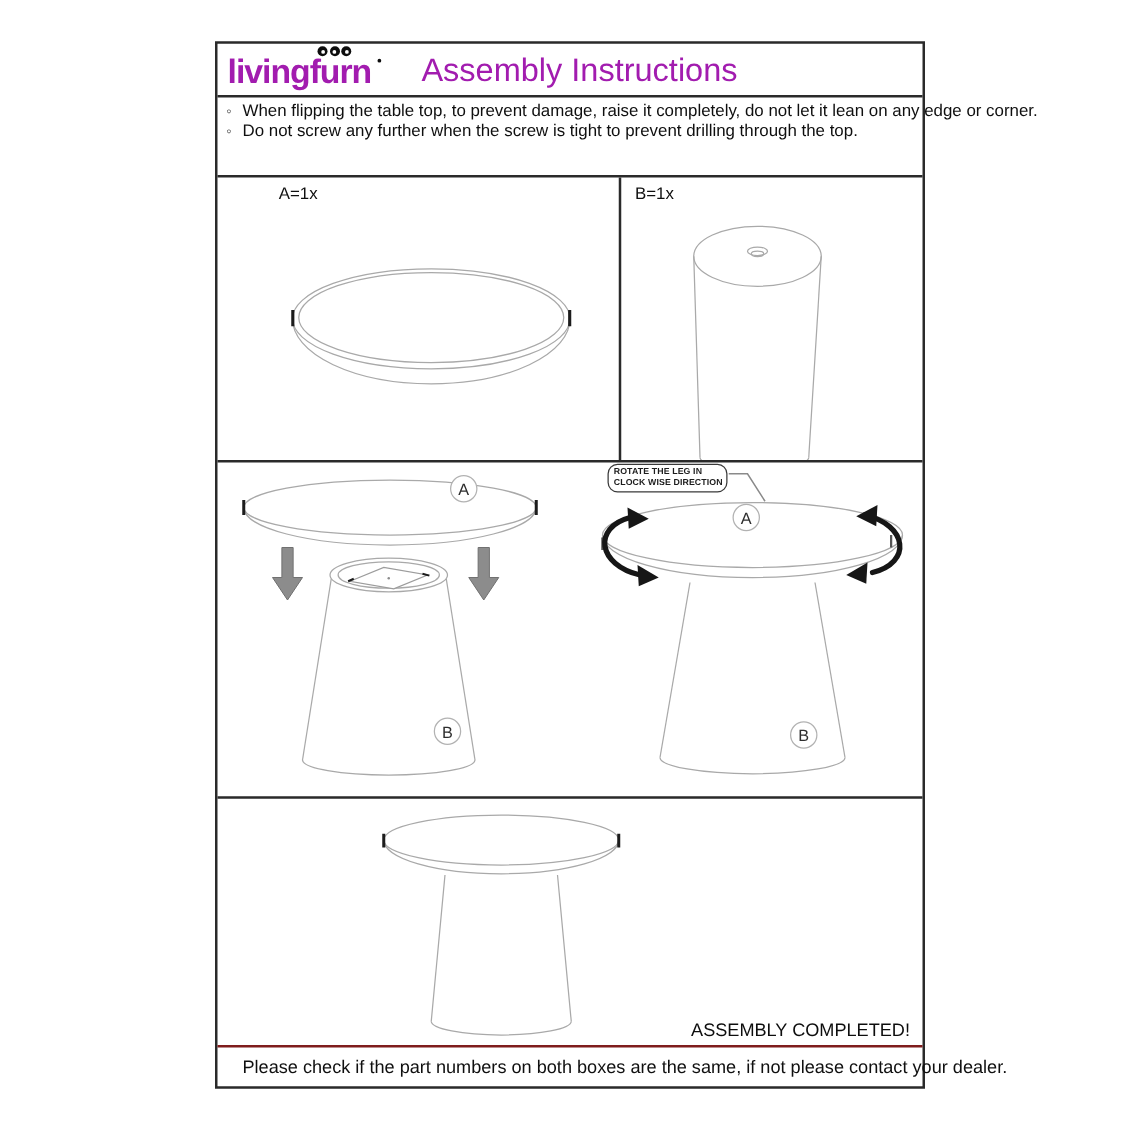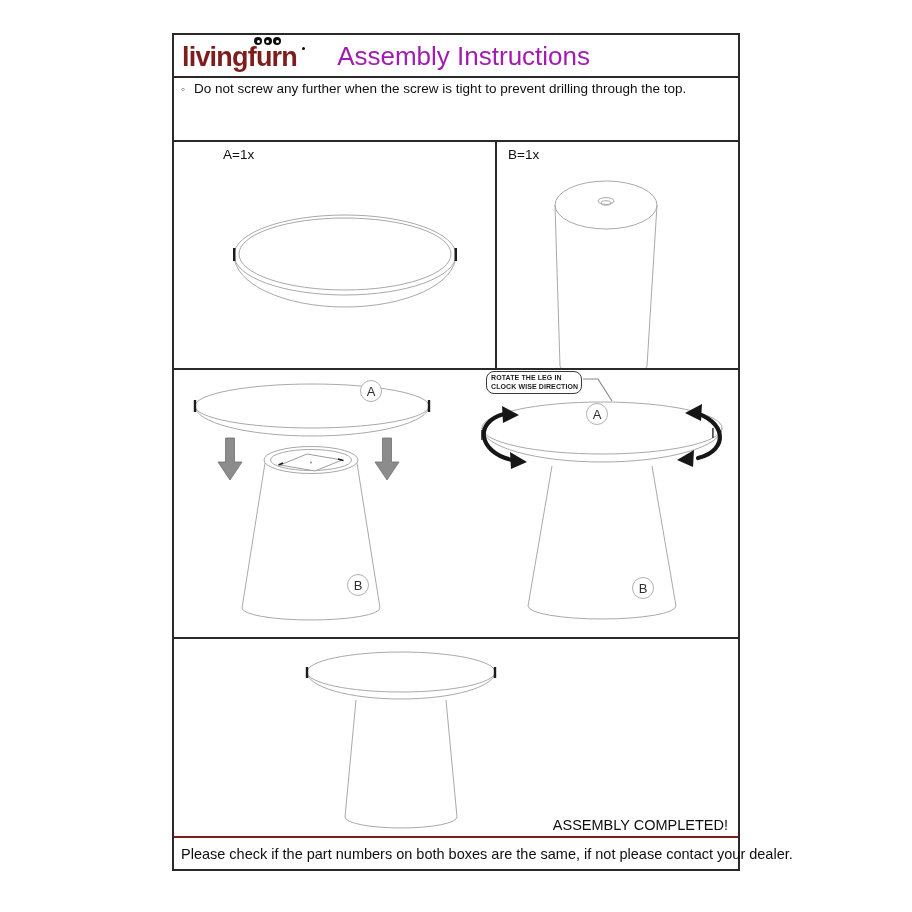--- a/index.html
+++ b/index.html
@@ -9,21 +9,21 @@
   .doc {
     position:absolute; left:172px; top:33px; width:568px; height:838px;
     border:2px solid #2a2a2a; background:#fff;
     display:flex; flex-direction:column;
   }
   .row { border-bottom:2px solid #2a2a2a; position:relative; }
 
   
   .header-row { height:43px; display:flex; align-items:center; }
   .logo { position:relative; padding-left:8px; width:140px; height:100%; }
-  .logo-text { font-size:27px; font-weight:bold; letter-spacing:-0.8px; color:#7f1d1d; position:absolute; left:8px; top:9px; line-height:1; }
+  .logo-text { font-size:27px; font-weight:bold; letter-spacing:-0.8px; color:#a21caf; position:absolute; left:8px; top:9px; line-height:1; }
   .logo-dots { position:absolute; left:80px; top:2px; display:flex; gap:1.5px; }
   .logo-dot { width:8px; height:8px; border-radius:50%; background:#0d0d0d; position:relative; }
   .logo-dot::after { content:""; position:absolute; left:2.5px; top:2.5px; width:3px; height:3px; border-radius:50%; background:#fff; }
   .tm-dot { position:absolute; left:128px; top:12px; width:3px; height:3px; background:#0d0d0d; border-radius:50%; }
   .doc-title { position:absolute; left:50%; top:50%; transform:translate(-47%,-50%); font-size:26px; color:#a21caf; white-space:nowrap; }
 
   
   .notes-row { height:64px; padding:3px 6px 0 7px; }
   .notes-list { list-style:none; }
   .notes-list li { font-size:13.5px; line-height:15.2px; white-space:nowrap; color:#0f0f0f; }
@@ -45,21 +45,21 @@
   .callout {
     position:absolute; left:312px; top:1px; width:96px;
     border:1px solid #3a3a3a; border-radius:8px; background:#fff;
     padding:2px 4px; z-index:2;
   }
   .callout div { font-size:7px; font-weight:bold; line-height:8.5px; letter-spacing:0.1px; color:#1c1c1c; white-space:nowrap; }
 
   .completed-caption { position:absolute; right:10px; bottom:3px; font-size:14.5px; color:#0d0d0d; white-space:nowrap; }
 
   
-  .footer-row { flex:1; border-bottom:none; display:flex; align-items:center; padding-left:7px; }
+  .footer-row { flex:1; border-bottom:none; display:flex; align-items:center; padding-left:20px; }
   .footer-text { font-size:14.5px; color:#0f0f0f; white-space:nowrap; }
 
   svg text.badge-letter { font-family:"Liberation Sans", sans-serif; font-size:13px; fill:#2e2e2e; }
   .art { stroke:#a9a9a9; fill:none; stroke-width:1; }
   .art-fill { stroke:#a9a9a9; fill:#fff; stroke-width:1; }
 </style>
 </head>
 <body>
 
 <div class="doc">
@@ -72,20 +72,21 @@
         <span class="logo-dot"></span>
         <span class="logo-dot"></span>
       </span>
       <span class="tm-dot"></span>
     </div>
     <div class="doc-title">Assembly Instructions</div>
   </div>
 
   <div class="row notes-row">
     <ul class="notes-list">
+      <li>When flipping the table top, to prevent damage, raise it completely, do not let it lean on any edge or corner.</li>
       <li>Do not screw any further when the screw is tight to prevent drilling through the top.</li>
     </ul>
   </div>
 
   <div class="row parts-row">
     <div class="part-cell part-cell-a">
       <span class="part-label">A=1x</span>
       <svg width="281" height="226" viewBox="0 0 281 226">
         <g>
           <ellipse class="art" cx="131" cy="113" rx="111" ry="40"></ellipse>

